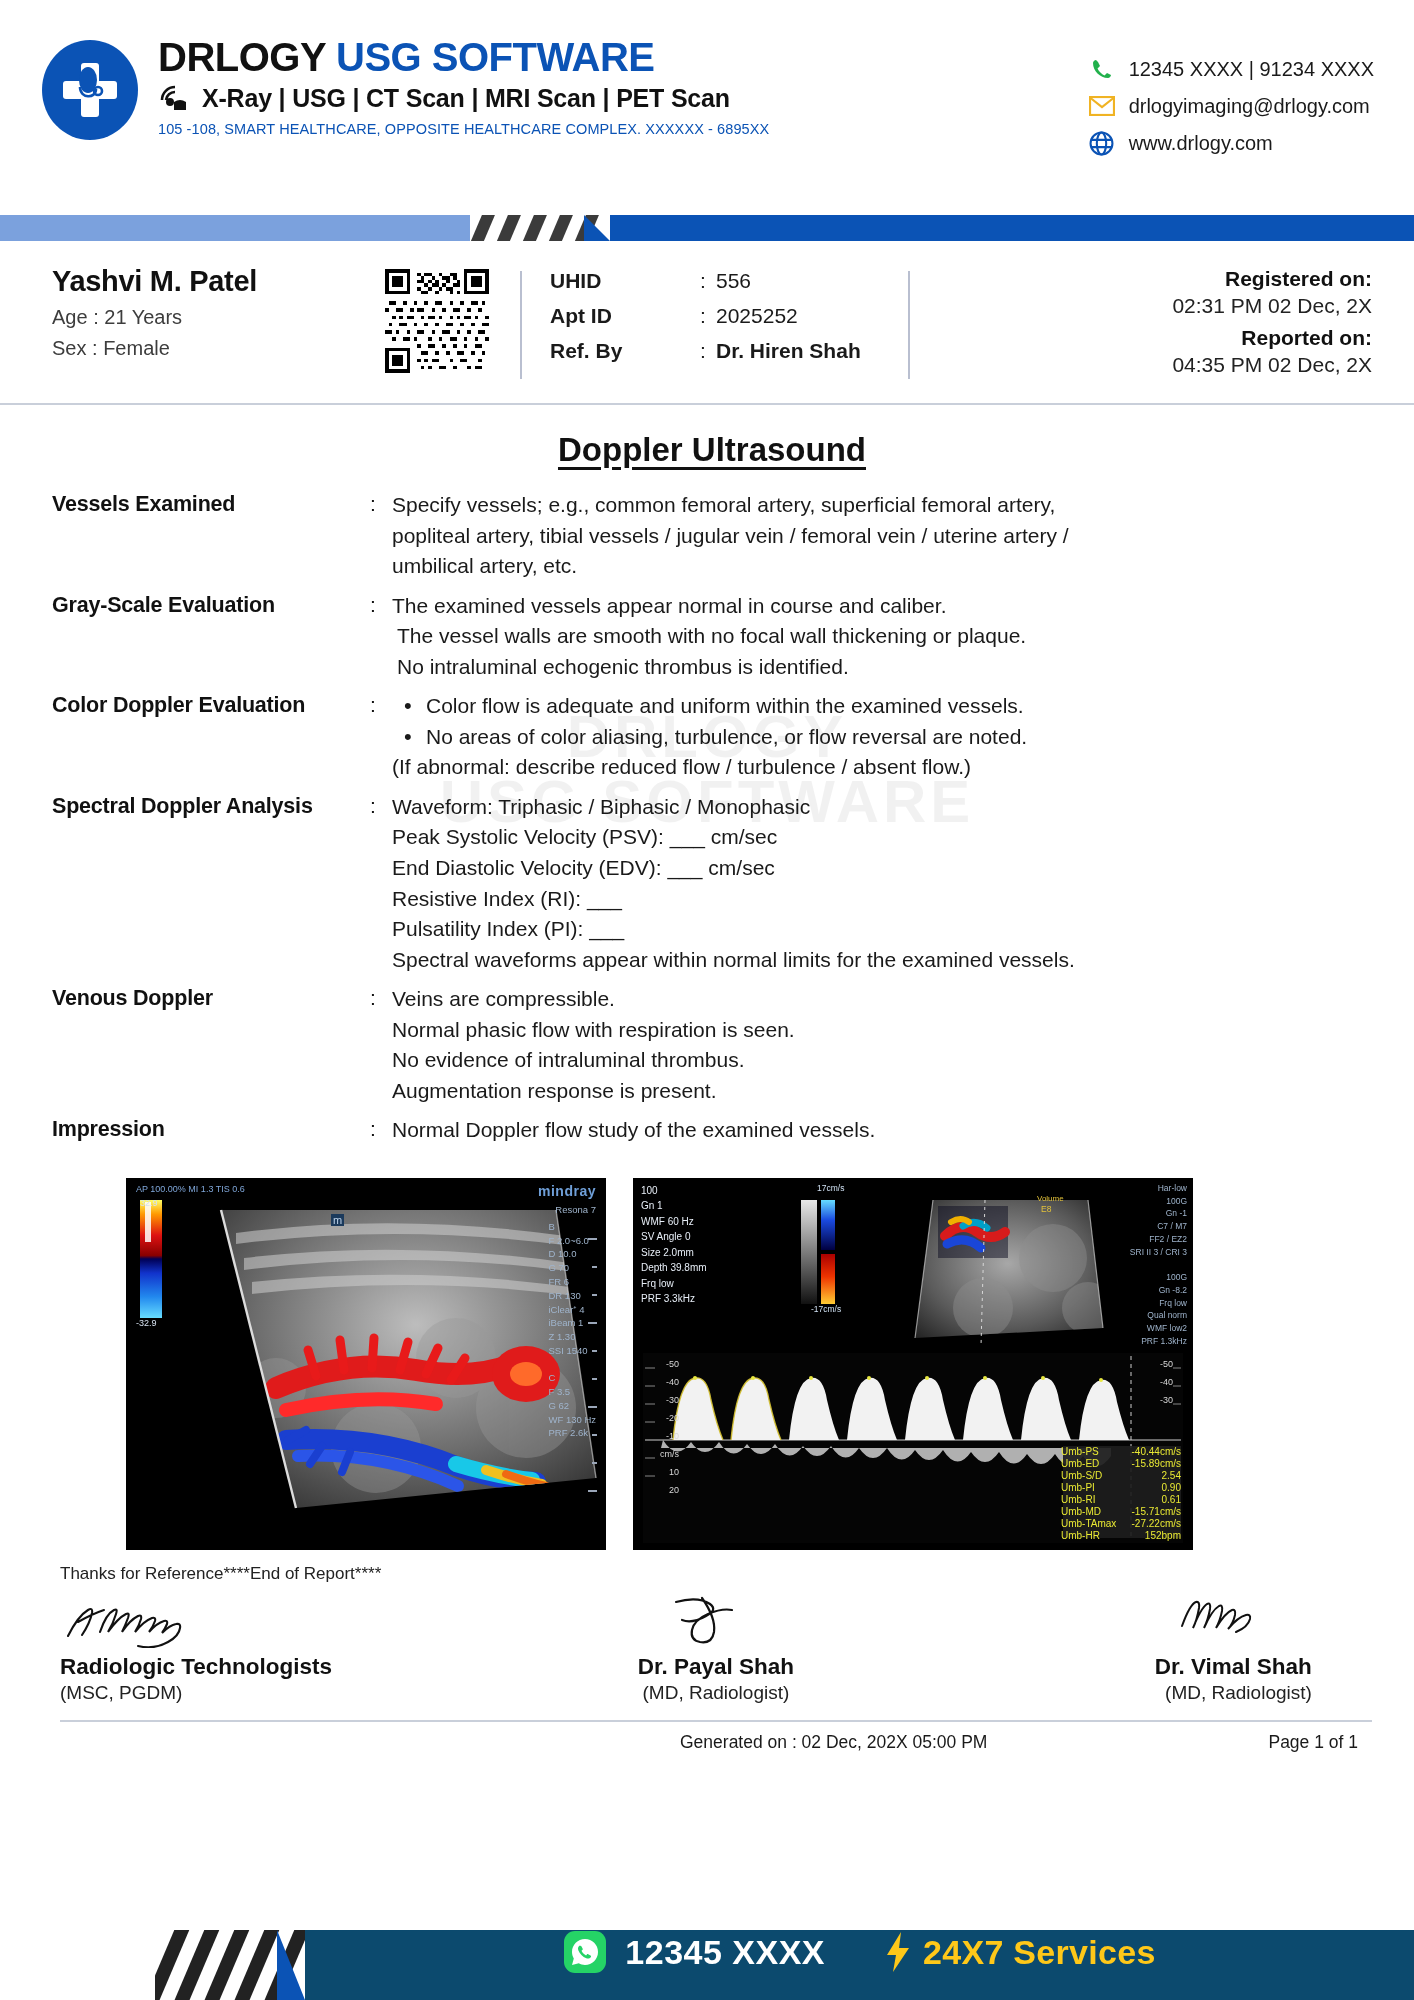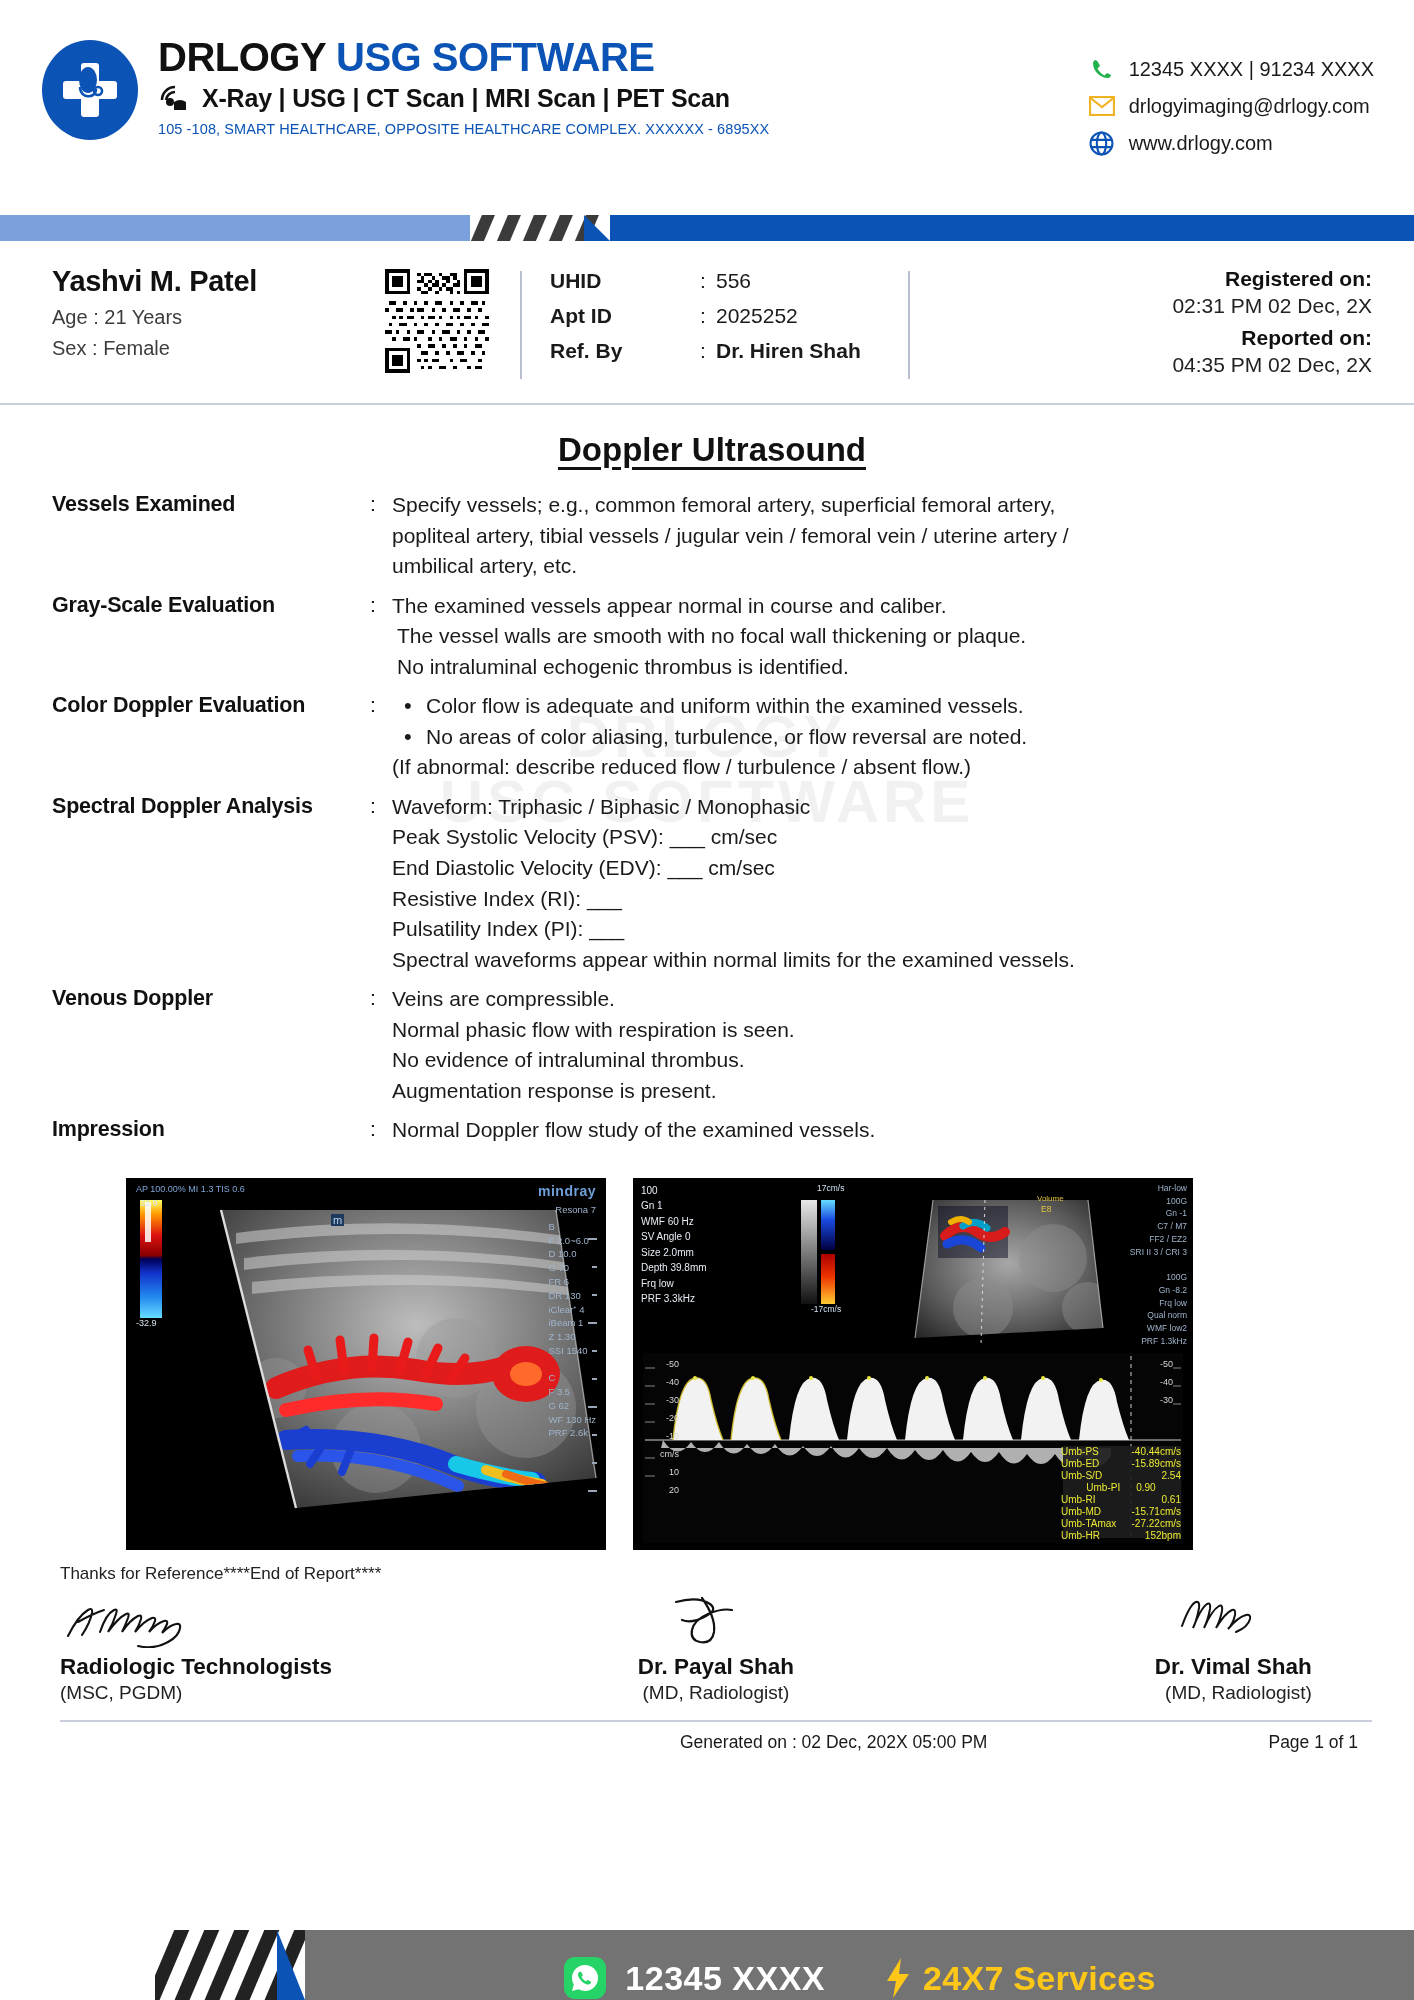--- a/index.html
+++ b/index.html
@@ -160,21 +160,21 @@
     padding: 10px 14px 0 620px; font-size: 17.5px; color:#1a1a1a;
   }
 
   .bottom {
     position:absolute; left:0; bottom:0; width:100%; height: 70px;
     display:flex; align-items:center;
   }
   .bot-white { flex: 0 0 155px; background:#fff; }
   .bot-stripes { flex: 0 0 150px; background:#fff; position:relative; overflow:hidden; height:70px;}
   .bot-stripes .st { position:absolute; top:-8px; width: 15px; height: 88px; background:#222; transform: skewX(-23deg); }
-  .bot-blue { flex:1; background:#737373; height:70px; display:flex; align-items:flex-end; justify-content:center; gap: 58px; position:relative;}
+  .bot-blue { flex:1; background:#0c4a6e; height:70px; display:flex; align-items:flex-start; justify-content:center; gap: 58px; position:relative;}
   .bot-blue::before{
     content:""; position:absolute; left:-28px; top:0; width:0;height:0;
     border-style:solid; border-width: 70px 0 0 28px; border-color: transparent transparent transparent #0b53b5;
   }
   .wa { display:flex; align-items:center; gap: 18px; }
   .wa-num { font-size: 34px; font-weight: 800; color:#fff; letter-spacing:0.5px; }
   .svc { display:flex; align-items:center; gap: 10px; }
   .svc-txt { font-size: 34px; font-weight: 800; color:#ffc819; letter-spacing:0.3px; }
 </style>
 </head>
@@ -745,21 +745,21 @@
             <span>-40.44cm/s</span>
           </div>
           <div style="display: flex; justify-content: space-between;">
             <span>Umb-ED</span>
             <span>-15.89cm/s</span>
           </div>
           <div style="display: flex; justify-content: space-between;">
             <span>Umb-S/D</span>
             <span>2.54</span>
           </div>
-          <div style="display: flex; justify-content: center; gap: 16px;">
+          <div style="display: flex; justify-content: space-between; gap: 16px;">
             <span>Umb-PI</span>
             <span>0.90</span>
           </div>
           <div style="display: flex; justify-content: space-between;">
             <span>Umb-RI</span>
             <span>0.61</span>
           </div>
           <div style="display: flex; justify-content: space-between;">
             <span>Umb-MD</span>
             <span>-15.71cm/s</span>

